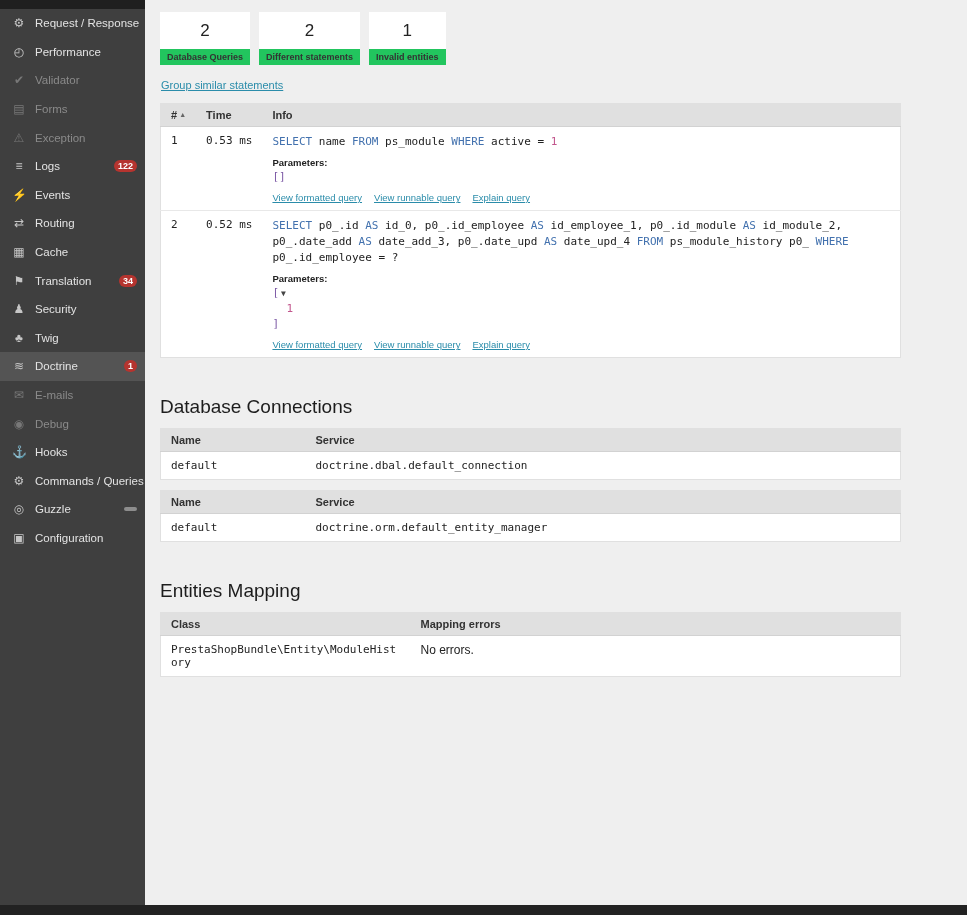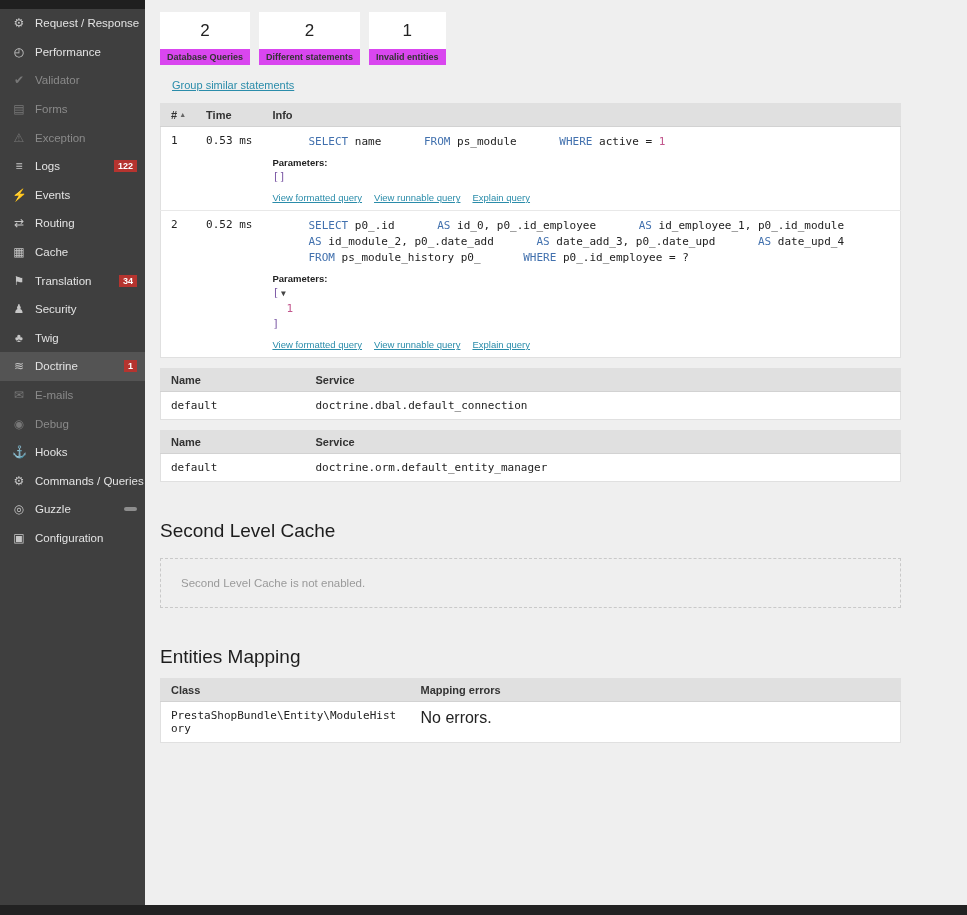--- a/index.html
+++ b/index.html
@@ -17,69 +17,69 @@
     display:flex; align-items:center; height:28.6px;
     padding:0 8px 0 12px; gap:9px;
     color:#e3e3e3; font-size:11.5px; cursor:pointer; white-space:nowrap;
   }
   .side-item.active { background:#545454; }
   .side-item.disabled { color:#8a8a8a; cursor:default; }
   .side-item.disabled .s-icon { color:#787878; }
   .s-icon { width:14px; text-align:center; color:#c6c6c6; font-size:12px; flex-shrink:0; }
   .badge {
     margin-left:auto; background:#b5342f; color:#fff;
-    font-size:9px; font-weight:bold; padding:1px 4px; border-radius:0;
+    font-size:9px; font-weight:bold; padding:1px 4px; border-radius:6px;
   }
   .dash { margin-left:auto; width:13px; height:4px; background:#8d8d8d; border-radius:2px; }
 
   
   .content { flex:1; padding:12px 66px 12px 15px; overflow:hidden; }
 
   .metrics { display:flex; gap:9px; }
   .metric { text-align:center; }
   .m-value { background:#fff; font-size:17px; color:#222; padding:9px 12px 8px; min-width:72px; }
-  .m-label { background:#d946ef; font-size:9px; font-weight:bold; color:#333; padding:3px 7px; }
+  .m-label { background:#22c55e; font-size:9px; font-weight:bold; color:#333; padding:3px 7px; }
 
   .h { font-size:19px; font-weight:500; color:#1d1d1d; margin-top:38px; }
   .link { color:#2a8caa; text-decoration:underline; cursor:pointer; }
-  .group-link { display:inline-block; font-size:11px; margin:14px 12px 0; }
+  .group-link { display:inline-block; font-size:11px; margin:14px 1px 0; }
 
   .tbl { width:100%; border-collapse:collapse; background:#fff; margin-top:10px; border:1px solid #e0e0e0; }
   .tbl th {
     background:#e0e0e0; font-size:11px; font-weight:bold; color:#333;
     text-align:left; padding:5px 10px; border-bottom:1px solid #d2d2d2;
   }
   .tbl td { padding:7px 10px; font-size:11px; color:#222; border-bottom:1px solid #e8e8e8; vertical-align:top; }
   .tbl tr:last-child td { border-bottom:none; }
   .mono { font-family:"DejaVu Sans Mono", monospace; }
 
   .queries-tbl .c-num { width:28px; }
   .queries-tbl .c-time { width:64px; white-space:nowrap; }
   .sort { font-size:7px; color:#666; margin-left:2px; vertical-align:2px; }
   .sql { font-family:"DejaVu Sans Mono", monospace; font-size:11px; line-height:1.45; word-break:break-word; }
-  .tok-k { color:#4271ae;margin-left:36px; }
+  .tok-k { color:#4271ae; }
   .tok-n { color:#c2578d; }
   .tok-b { color:#7d5aa6; }
   .p-label { font-size:9.5px; font-weight:bold; margin-top:7px; color:#222; }
   .params { font-size:11px; margin-top:1px; }
   .param-line { line-height:1.4; }
   .toggle { font-size:8px; color:#444; margin-left:2px; cursor:pointer; }
   .q-links { margin-top:7px; }
   .q-link { font-size:9.5px; margin-right:12px; }
 
   .col-name { width:145px; }
 
   .slc-box {
     border:1px dashed #c9c9c9; margin-top:16px;
     padding:18px 20px; color:#9a9a9a; font-size:11.5px;
   }
 
   .mapping-tbl .c-class { width:250px; overflow-wrap:anywhere; }
   .c-errors { font-size:10.5px; }
-  .ok-text { font-size:16px; color:#222; }
+  .ok-text { font-size:12px; color:#222; }
 
   .bottom-bar { position:absolute; left:0; bottom:0; width:967px; height:10px; background:#222; }
 </style>
 </head>
 <body>
 
 <div class="app">
 
   <aside class="sidebar">
     <div class="sidebar-top"></div>
@@ -219,20 +219,21 @@
                   <div class="param-line tok-b" style="padding-left:0px">]</div>
                 </div>
                 <div class="q-links"><a class="link q-link">View formatted query</a><a class="link q-link">View runnable query</a><a class="link q-link">Explain query</a></div>
               </td>
             </tr>
           </tbody>
       </table>
     </section>
 
     <section>
+      <h2 class="h">Database Connections</h2>
       <table class="tbl">
         <thead>
           <tr>
             <th class="col-name">Name</th>
             <th>Service</th>
           </tr>
         </thead>
         <tbody>
             <tr>
               <td class="mono">default</td>
@@ -252,26 +253,20 @@
         </thead>
         <tbody>
             <tr>
               <td class="mono">default</td>
               <td class="mono">doctrine.orm.default_entity_manager</td>
             </tr>
           </tbody>
       </table>
     </section>
 
-    <section>
-      <h2 class="h">Second Level Cache</h2>
-      <div class="slc-box">
-        <span>Second Level Cache is not enabled.</span>
-      </div>
-    </section>
 
     <section>
       <h2 class="h">Entities Mapping</h2>
       <table class="tbl mapping-tbl">
         <thead>
           <tr>
             <th class="c-class">Class</th>
             <th>Mapping errors</th>
           </tr>
         </thead>

